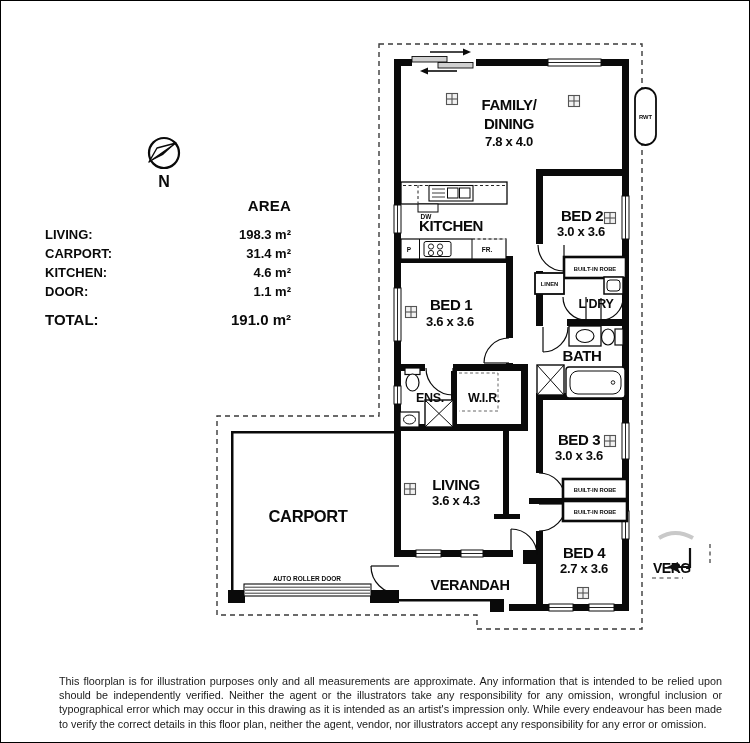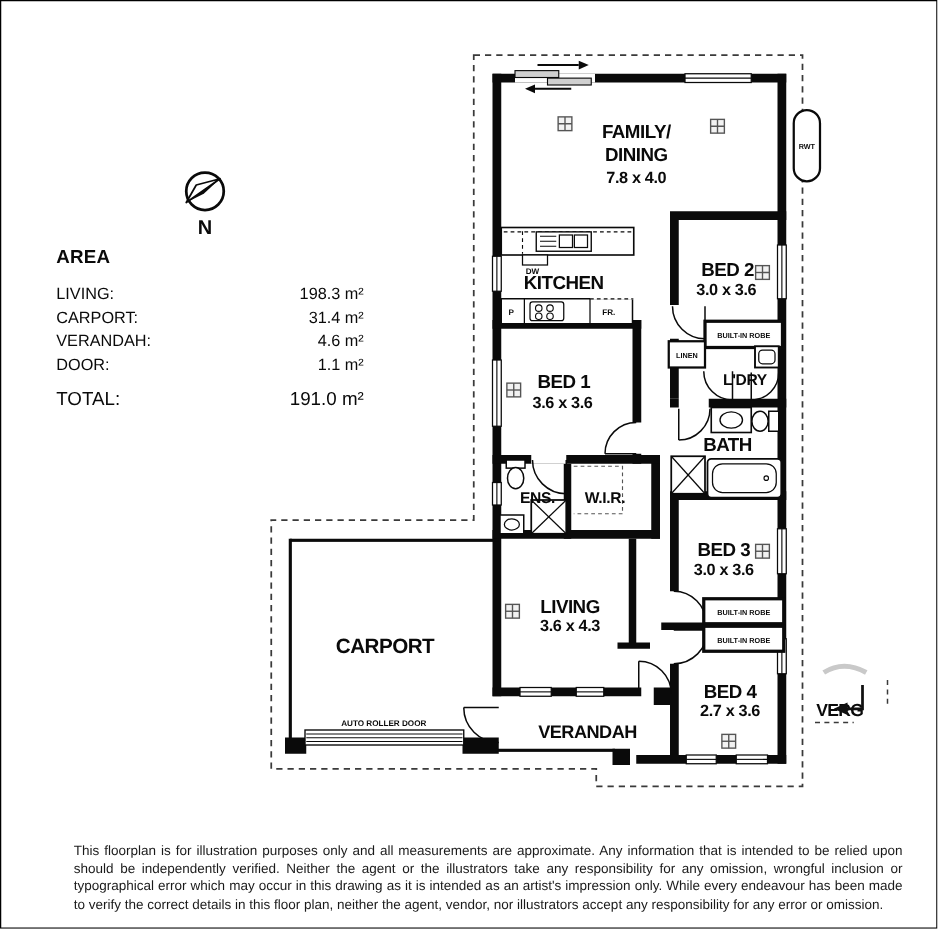--- a/index.html
+++ b/index.html
@@ -1,21 +1,21 @@
 <!DOCTYPE html>
 <html><head>
 <meta charset="utf-8">
 <style>
   html,body{margin:0;padding:0;background:#fff;}
   .page{position:relative;width:750px;height:743px;box-sizing:border-box;
         border:1px solid #000;background:#fff;overflow:hidden;
         font-family:"Liberation Sans",sans-serif;color:#0a0a0a;}
   .area-table{position:absolute;left:44px;top:196px;width:246px;}
-  .area-title{font-size:15px;font-weight:700;margin-bottom:11px;letter-spacing:.2px;}
-  .area-row{display:flex;justify-content:space-between;font-size:13px;font-weight:400;line-height:19px;}
+  .area-title{font-size:15px;font-weight:700;margin-bottom:11px;letter-spacing:.2px;text-align:right;}
+  .area-row{display:flex;justify-content:space-between;font-size:13px;font-weight:700;line-height:19px;}
   .area-total{margin-top:9px;font-size:15px;}
   .compass{position:absolute;left:139px;top:134px;}
   .plan{position:absolute;left:170px;top:30px;}
   .disclaimer{position:absolute;left:58px;top:662px;width:663px;
               font-size:10.8px;line-height:1.32;text-align:justify;color:#1a1a1a;}
   svg text{font-family:"Liberation Sans",sans-serif;fill:#0a0a0a;}
   .room-name{font-size:15px;font-weight:700;letter-spacing:-0.4px;}
   .room-dims{font-size:13px;font-weight:700;letter-spacing:-0.3px;}
   .room-name-sm{font-size:12.5px;font-weight:700;letter-spacing:-0.3px;}
   .tiny{font-size:5.8px;font-weight:700;}
@@ -30,21 +30,21 @@
     <div class="area-title">AREA</div>
     <div class="area-row">
       <span>LIVING:</span>
       <span>198.3 m²</span>
     </div>
     <div class="area-row">
       <span>CARPORT:</span>
       <span>31.4 m²</span>
     </div>
     <div class="area-row">
-      <span>VERANDAH:</span>
+      <span>KITCHEN:</span>
       <span>4.6 m²</span>
     </div>
     <div class="area-row">
       <span>DOOR:</span>
       <span>1.1 m²</span>
     </div>
     <div class="area-row area-total">
       <span>TOTAL:</span>
       <span>191.0 m²</span>
     </div>

